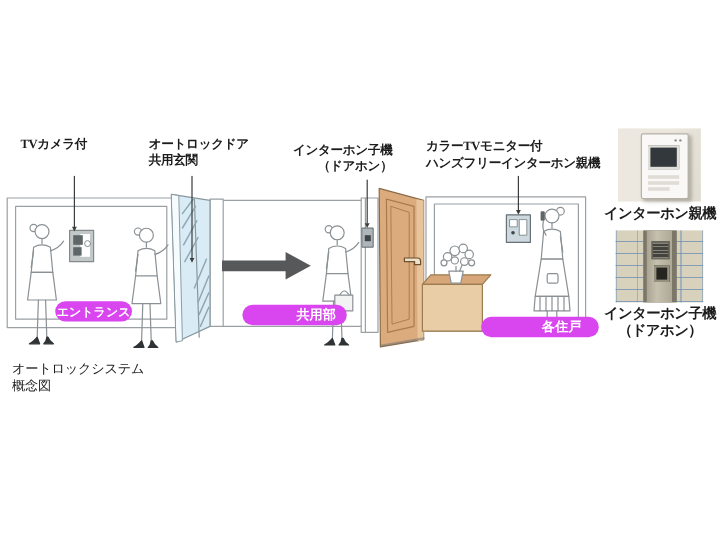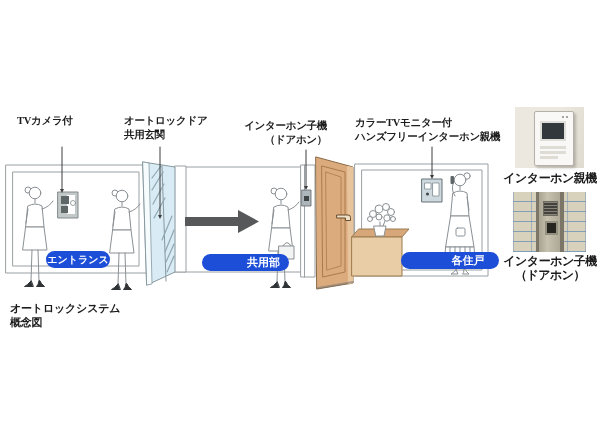--- a/index.html
+++ b/index.html
@@ -3,26 +3,26 @@
 <meta charset="utf-8">
 <style>
   html,body{margin:0;padding:0;background:#fff;}
   .stage{position:relative;width:600px;height:447px;background:#fff;overflow:hidden;
          font-family:"Liberation Serif","DejaVu Serif",serif;color:#1c1c1c;}
   .abs{position:absolute;}
   .lbl{position:absolute;font-weight:bold;font-size:10.5px;line-height:13.5px;
        letter-spacing:-0.3px;white-space:nowrap;}
   .lbl .ind{margin-left:0;}
   .lbl.ra{text-align:right;}
-  .badge{position:absolute;background:#1d4ed8;color:#fff;border-radius:9px;
+  .badge{position:absolute;background:#d946ef;color:#fff;border-radius:9px;
          display:flex;align-items:center;justify-content:center;
          font-weight:bold;height:17px;letter-spacing:0;}
   .badge.sm{font-size:10px;}
   .badge.md{font-size:11px;padding-left:36px;}
-  .caption{position:absolute;font-weight:bold;font-size:11px;line-height:14px;
+  .caption{position:absolute;font-weight:normal;font-size:11px;line-height:14px;
            letter-spacing:-0.2px;white-space:nowrap;}
   .pcap{position:absolute;font-weight:bold;font-size:12px;line-height:13.5px;
         text-align:center;letter-spacing:-0.5px;white-space:nowrap;}
   
   #photo-master{left:515px;top:107px;width:69px;height:61px;
     background:linear-gradient(105deg,#ece8df 55%,#e0dbd0 100%);}
   #photo-master .unit{position:absolute;left:19px;top:4px;width:38px;height:53px;
     background:#f9f8f6;border:1px solid #b5b1a8;border-radius:2px;
     box-shadow:2px 2px 3px rgba(90,85,75,.35);}
   #photo-master .screen{position:absolute;left:5px;top:9px;width:22px;height:16px;
@@ -206,21 +206,21 @@
     <div>（ドアホン）</div>
   </div>
 
   <div class="lbl" style="left:355px;top:116px">
     <div>カラーTVモニター付</div>
     <div>ハンズフリーインターホン親機</div>
   </div>
 
   <div class="badge sm" style="left:46px;top:251px;width:64px">エントランス</div>
   <div class="badge md" style="left:202px;top:254px;width:51px">共用部</div>
-  <div class="badge md" style="left:401px;top:252px;width:62px">各住戸</div>
+  <div class="badge md" style="left:401px;top:264px;width:62px">各住戸</div>
 
   <div class="caption" style="left:10px;top:301px">
     <div>オートロックシステム</div>
     <div style="">概念図</div>
   </div>
 
   <div class="abs" id="photo-master">
     <div class="unit">
       <div class="screen"></div>
       <div class="row r1"></div>

